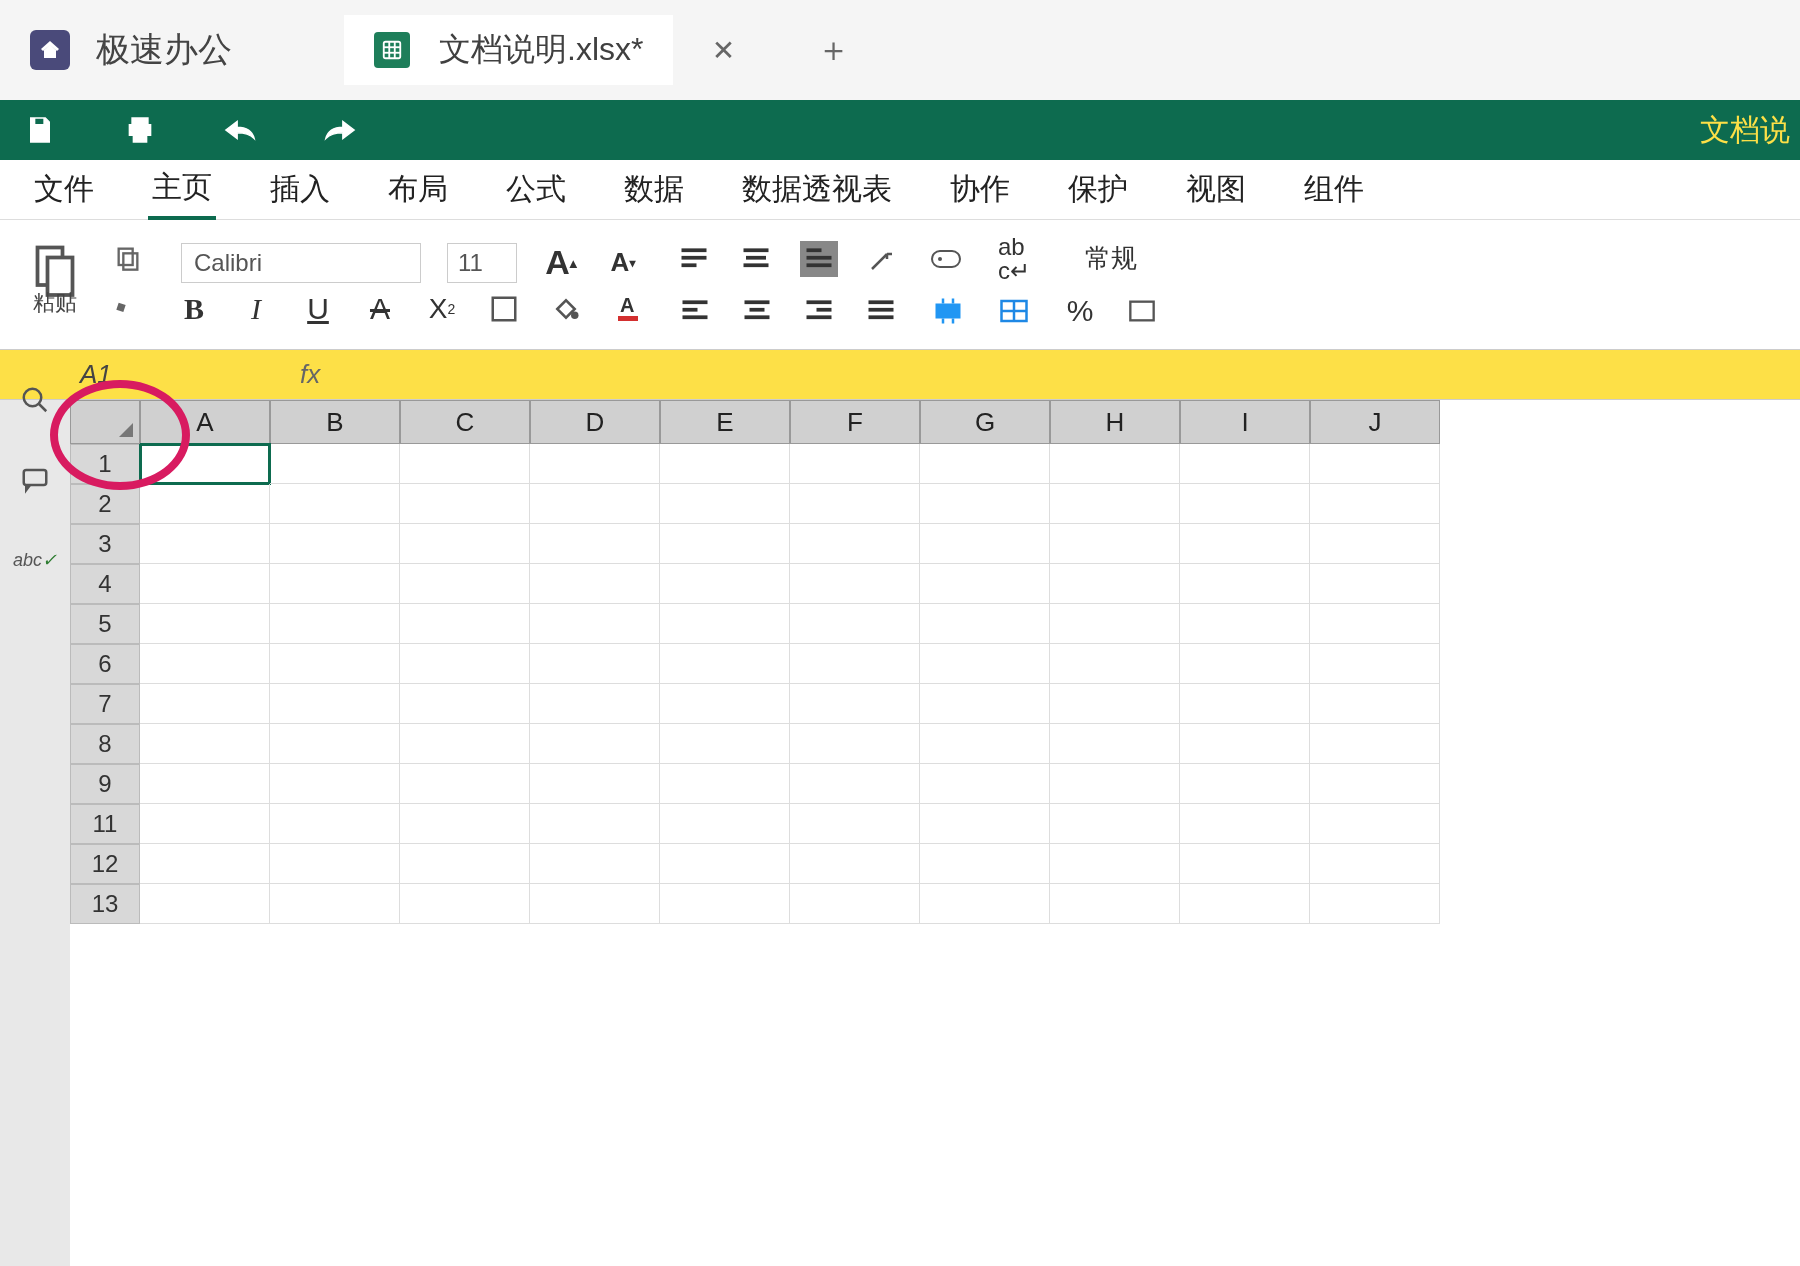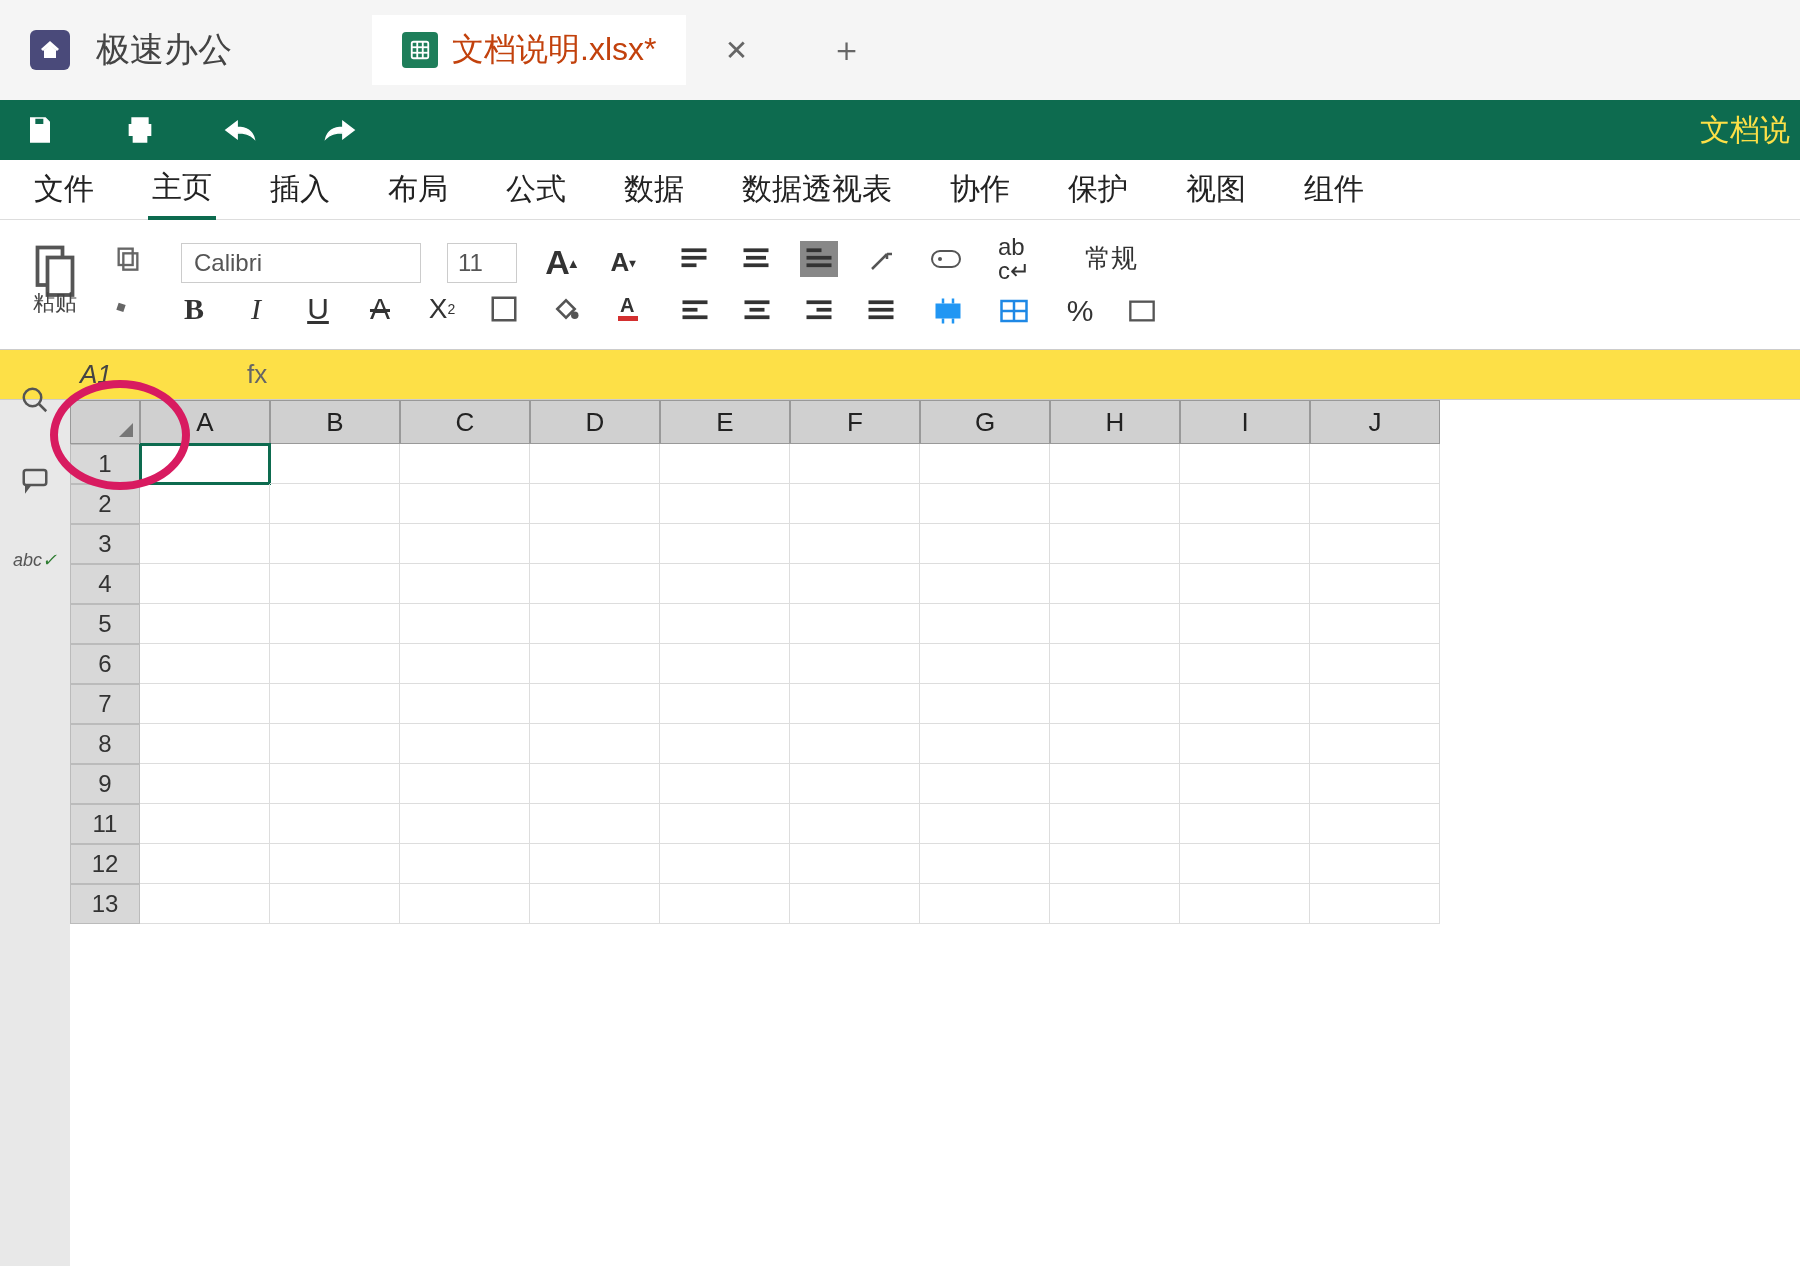--- a/index.html
+++ b/index.html
@@ -2,25 +2,25 @@
 <html><head>
 <meta charset="utf-8">
 <style>
   * { box-sizing: border-box; margin: 0; padding: 0; font-family: "Microsoft YaHei", Arial, sans-serif; }
   body { background: #e8e8e8; width: 1800px; height: 1266px; overflow: hidden; position: relative; }
 
   
   .titlebar { height: 100px; background: #f5f5f5; display: flex; align-items: center; padding-left: 30px; gap: 20px; }
   .app-logo { width: 40px; height: 40px; background: #4a4a7a; border-radius: 6px; display: flex; align-items: center; justify-content: center; }
   .app-logo svg { width: 24px; height: 24px; fill: #fff; }
-  .app-name { font-size: 34px; color: #444; margin-left: 6px; margin-right: 120px; }
+  .app-name { font-size: 34px; color: #444; margin-left: 6px; margin-right: 92px; }
   .tab { display: flex; align-items: center; height: 70px; padding: 0 30px; gap: 14px; }
   .tab.active { background: #fff; }
   .tab-icon { width: 36px; height: 36px; background: #1e7e5a; border-radius: 4px; display: flex; align-items: center; justify-content: center; color: #fff; font-size: 20px; }
-  .tab-label { font-size: 32px; color: #c2410c; }
+  .tab-label { font-size: 32px; color: #404040; margin-left: 15px; }
   .tab-close { width: 60px; text-align: center; font-size: 28px; color: #666; cursor: pointer; }
   .tab-new { width: 60px; text-align: center; font-size: 34px; color: #666; margin-left: 30px; cursor: pointer; }
 
   
   .qat { height: 60px; background: #0d6b4f; display: flex; align-items: center; padding: 0 20px; gap: 60px; position: relative; }
   .qat .qbtn { width: 40px; height: 40px; display: flex; align-items: center; justify-content: center; cursor: pointer; }
   .qat .qbtn svg { fill: #fff; stroke: #fff; }
   .qat-right { position: absolute; right: 10px; color: #fde047; font-size: 30px; }
 
   
@@ -47,21 +47,21 @@
   .border-ic svg, .fill-ic svg, .fontcolor-ic svg { width: 30px; height: 30px; }
   .align-ic svg { width: 30px; height: 24px; stroke: #333; stroke-width: 3; }
   .align-ic.dark { background: #888; padding: 4px; }
   .wrap-ic { font-size: 22px; }
   .sidestrip { position: absolute; left: 0; top: 360px; width: 70px; display: flex; flex-direction: column; align-items: center; gap: 40px; padding-top: 20px; }
   .sidestrip .sbtn { width: 40px; height: 40px; display: flex; align-items: center; justify-content: center; color: #555; cursor: pointer; }
 
   
   .fbar { height: 50px; background: #fde047; display: flex; align-items: center; border-bottom: 1px solid #ccc; padding-left: 80px; }
   .namebox { width: 120px; font-size: 26px; color: #444; font-style: italic; }
-  .fx { font-size: 26px; color: #666; margin-left: 47px; }
+  .fx { font-size: 26px; font-style: italic; color: #666; margin-left: 100px; }
 
   
   .grid-wrap { position: absolute; left: 70px; top: 400px; right: 0; bottom: 0; background: #fff; }
   .colhdrs { display: flex; height: 44px; }
   .corner { width: 70px; background: #d0d0d0; border: 1px solid #999; position: relative; }
   .corner::after { content: ""; position: absolute; right: 6px; bottom: 6px; width: 0; height: 0; border-left: 14px solid transparent; border-bottom: 14px solid #777; }
   .colh { width: 130px; background: #d0d0d0; border: 1px solid #999; display: flex; align-items: center; justify-content: center; font-size: 26px; color: #222; }
   .rows { }
   .row { display: flex; height: 40px; }
   .rowh { width: 70px; background: #d8d8d8; border: 1px solid #bbb; display: flex; align-items: center; justify-content: center; font-size: 24px; color: #333; }

